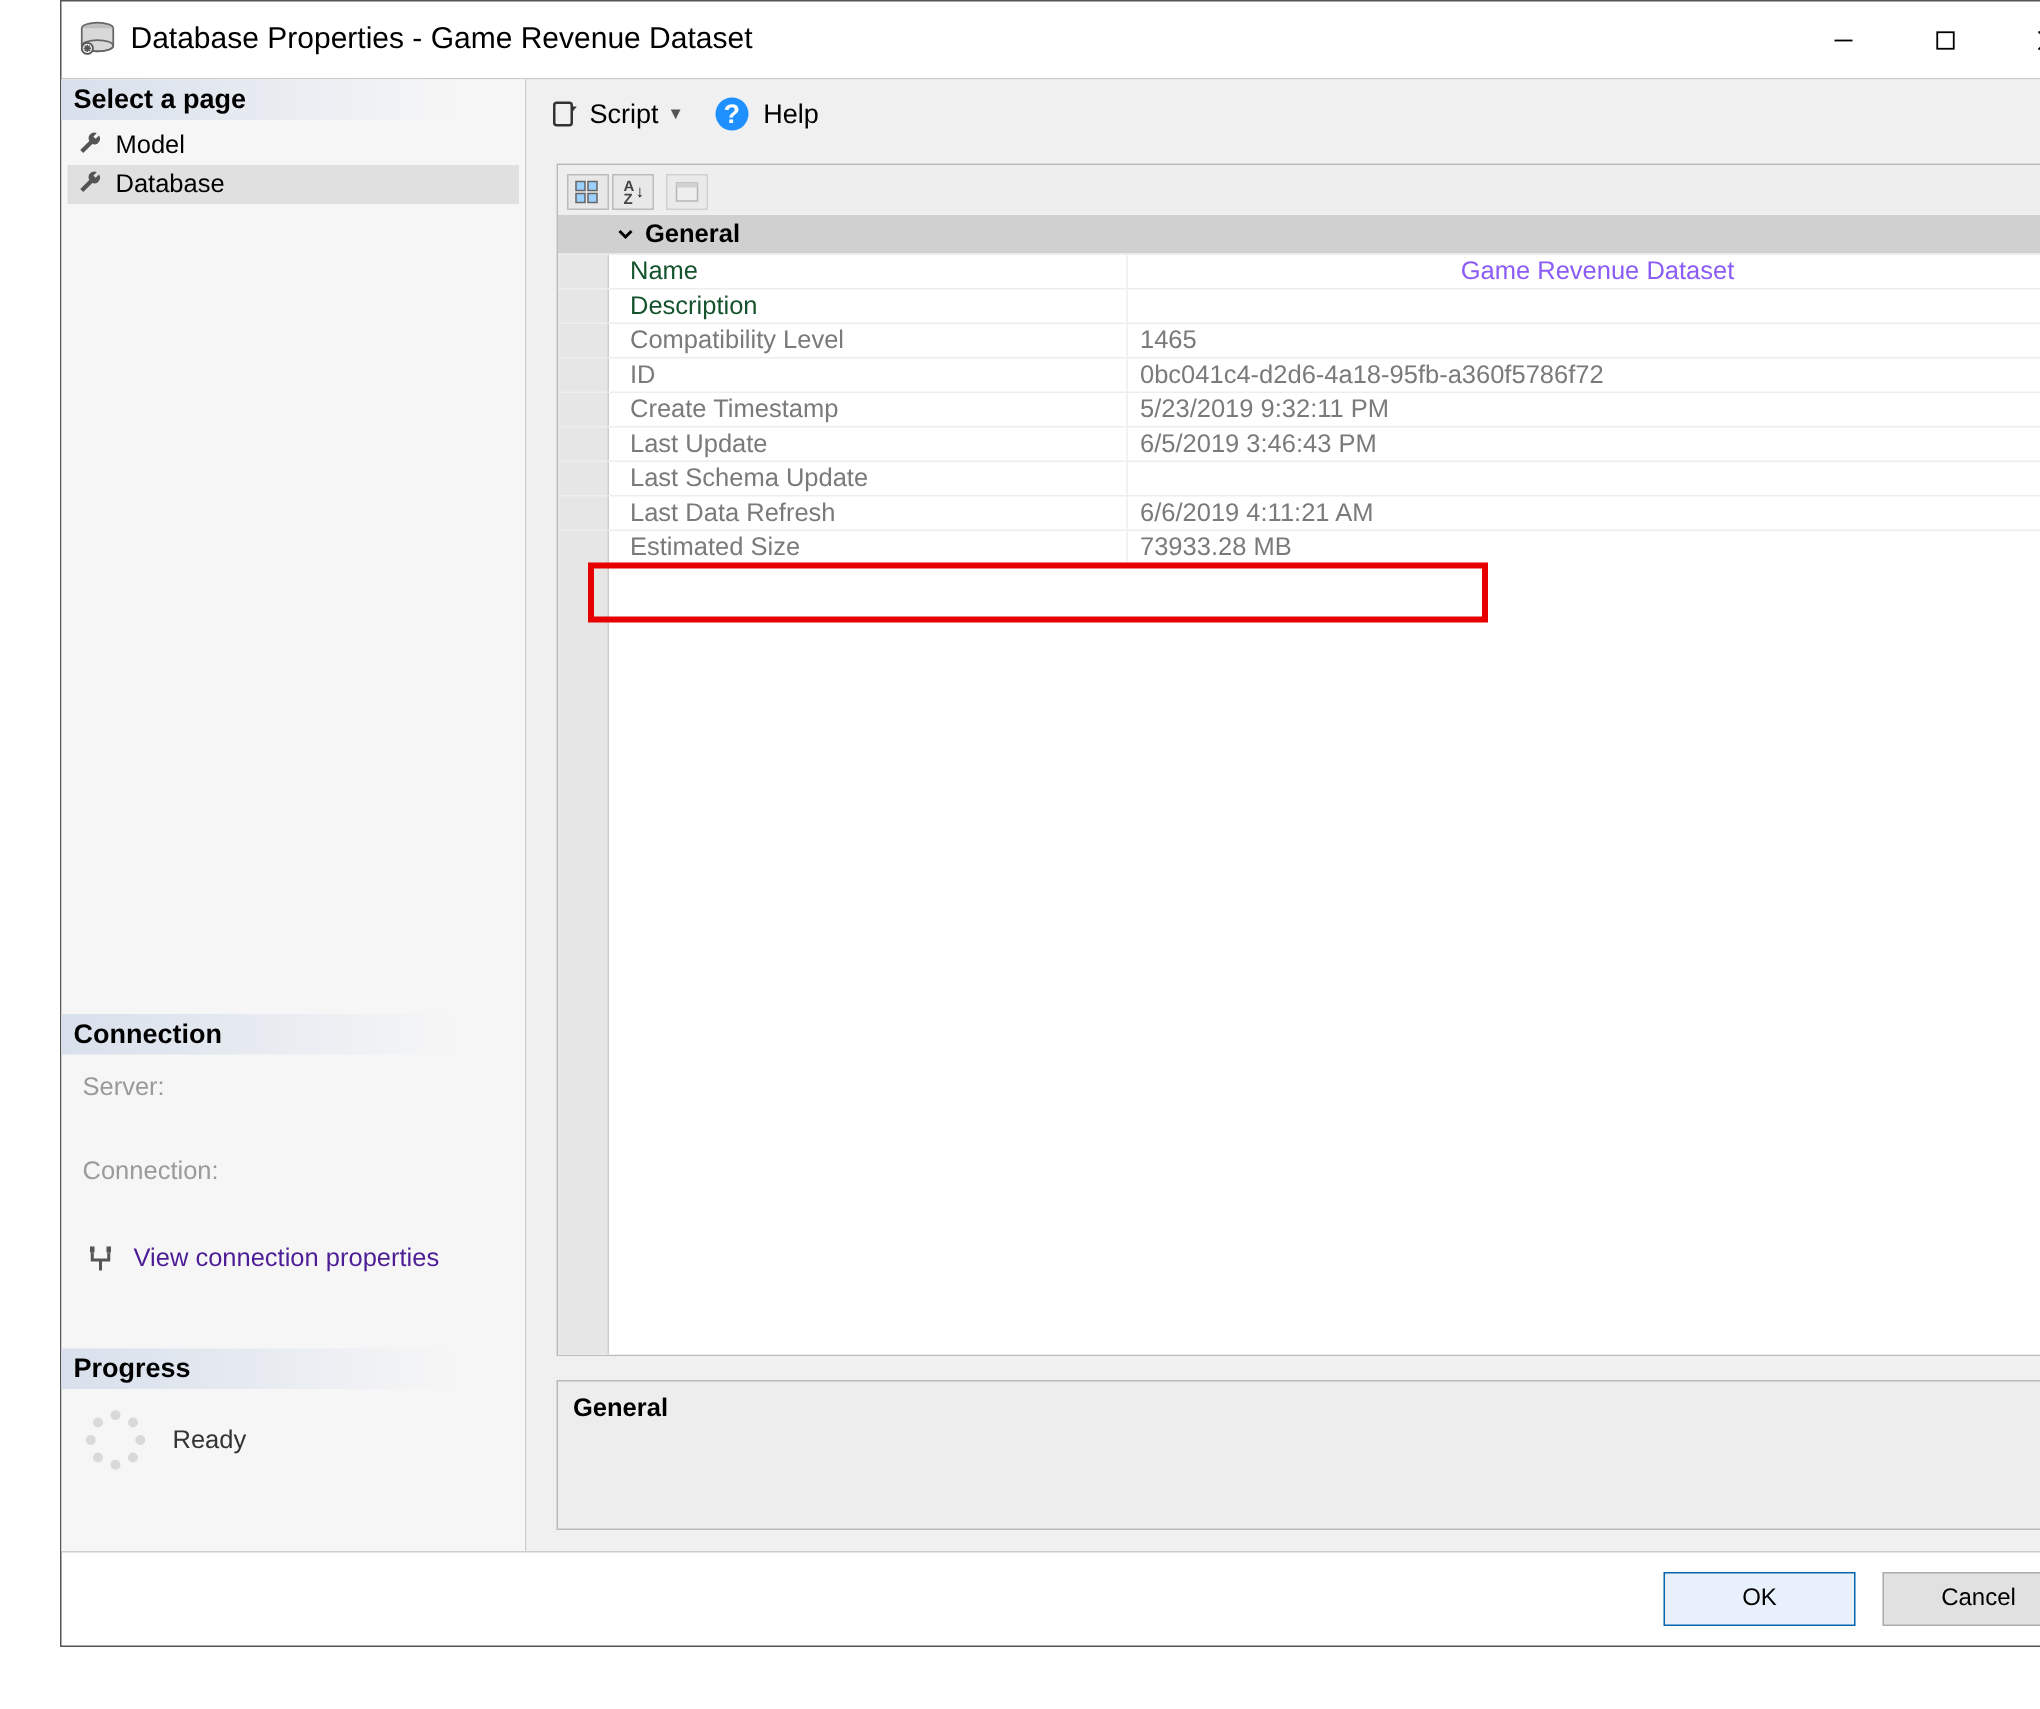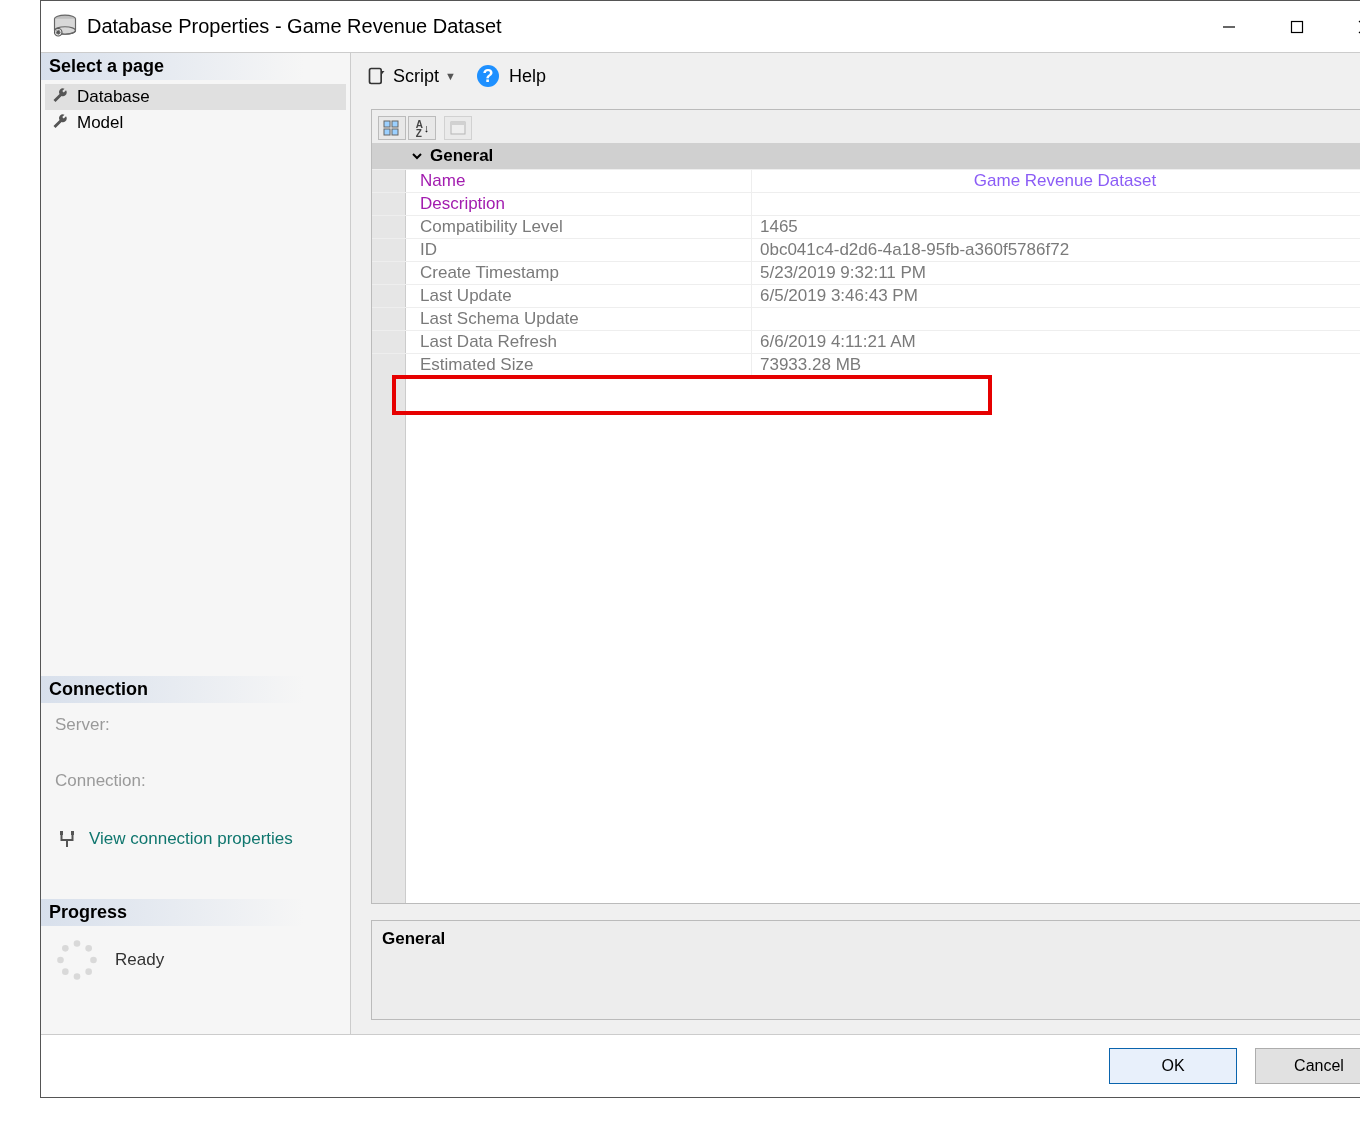--- a/index.html
+++ b/index.html
@@ -41,21 +41,21 @@
 }
 .page-list { padding: 4px 4px 10px 4px; }
 .page-item { display: flex; align-items: center; gap: 8px; padding: 3px 6px; font-size: 17px; }
 .page-item.selected { background: #e0e0e0; }
 .page-item .wrench { width: 18px; height: 18px; }
 
 .left-spacer { flex: 1; }
 
 .conn-body { padding: 12px 14px; color: #9a9a9a; font-size: 17px; }
 .conn-body > div { margin-bottom: 36px; }
-.view-conn { display: flex; align-items: center; gap: 10px; color: #0f766e; margin-top: 14px; margin-bottom: 50px;}
+.view-conn { display: flex; align-items: center; gap: 10px; color: #4c1d95; margin-top: 14px; margin-bottom: 50px;}
 .view-conn .conn-icon { width: 24px; height: 24px; }
 
 .progress-body { padding: 12px 14px; display: flex; align-items: center; gap: 16px; font-size: 17px; color: #333; }
 .spinner { width: 44px; height: 44px; }
 
 
 .right { flex: 1; display: flex; flex-direction: column; background: #f0f0f0; }
 .toolbar {
   display: flex; gap: 3px;
   padding: 6px 10px; height: 46px;
@@ -75,21 +75,21 @@
 
 .prop-grid { flex:1; overflow:hidden; position:relative; background:#fff;}
 .cat-row {
   background:#d0d0d0; font-weight:700; padding: 3px 6px;
   display:flex; align-items:center; gap:6px; font-size: 17px;
 }
 .cat-row .chev { width:14px; height:14px; }
 
 .rows { }
 .row { display:flex; border-top: 1px solid #eee; font-size: 17px;}
-.row .label { width: 380px; padding: 1px 6px 1px 48px; color:#a21caf; border-right:1px solid #eee; }
+.row .label { width: 380px; padding: 1px 6px 1px 48px; color:#14532d; border-right:1px solid #eee; }
 .row .value { flex:1; padding: 1px 8px; font-weight:700; color:#000;}
 .row.readonly .label { color:#7a7a7a; }
 .row.readonly .value { color:#7a7a7a; font-weight: 400;}
 .row.name .value { font-weight:400; color:#8b5cf6;text-align:center;}
 .row .label, .row .value { white-space: nowrap; overflow:hidden; text-overflow: ellipsis; }
 
 .prop-left-margin { position:absolute; left:0; top:0; bottom:0; width:34px; background:#e6e6e6; border-right:1px solid #ccc; }
 
 .highlight-box {
   position:absolute; border: 4px solid #e60000; pointer-events:none;
@@ -136,31 +136,31 @@
           </svg>
       </div>
     </div>
   </div>
 
   <div class="body">
 
     <div class="left">
       <div class="section-head">Select a page</div>
       <div class="page-list">
+        <div class="page-item">
+          <svg class="wrench" viewBox="0 0 24 24">
+              <path d="M21 6a5 5 0 0 1-6.9 4.6L6 18.7 3.3 16 11.4 7.9A5 5 0 0 1 18 1l-3 3 2 2 3-3c.6.9 1 1.9 1 3z" fill="#555"></path>
+            </svg>
+          <span>Model</span>
+        </div>
         <div class="page-item selected">
           <svg class="wrench" viewBox="0 0 24 24">
               <path d="M21 6a5 5 0 0 1-6.9 4.6L6 18.7 3.3 16 11.4 7.9A5 5 0 0 1 18 1l-3 3 2 2 3-3c.6.9 1 1.9 1 3z" fill="#555"></path>
             </svg>
           <span>Database</span>
-        </div>
-        <div class="page-item">
-          <svg class="wrench" viewBox="0 0 24 24">
-              <path d="M21 6a5 5 0 0 1-6.9 4.6L6 18.7 3.3 16 11.4 7.9A5 5 0 0 1 18 1l-3 3 2 2 3-3c.6.9 1 1.9 1 3z" fill="#555"></path>
-            </svg>
-          <span>Model</span>
         </div>
       </div>
 
       <div class="left-spacer"></div>
 
       <div class="section-head">Connection</div>
       <div class="conn-body">
         <div>Server:</div>
         <div>Connection:</div>
         <div class="view-conn">

